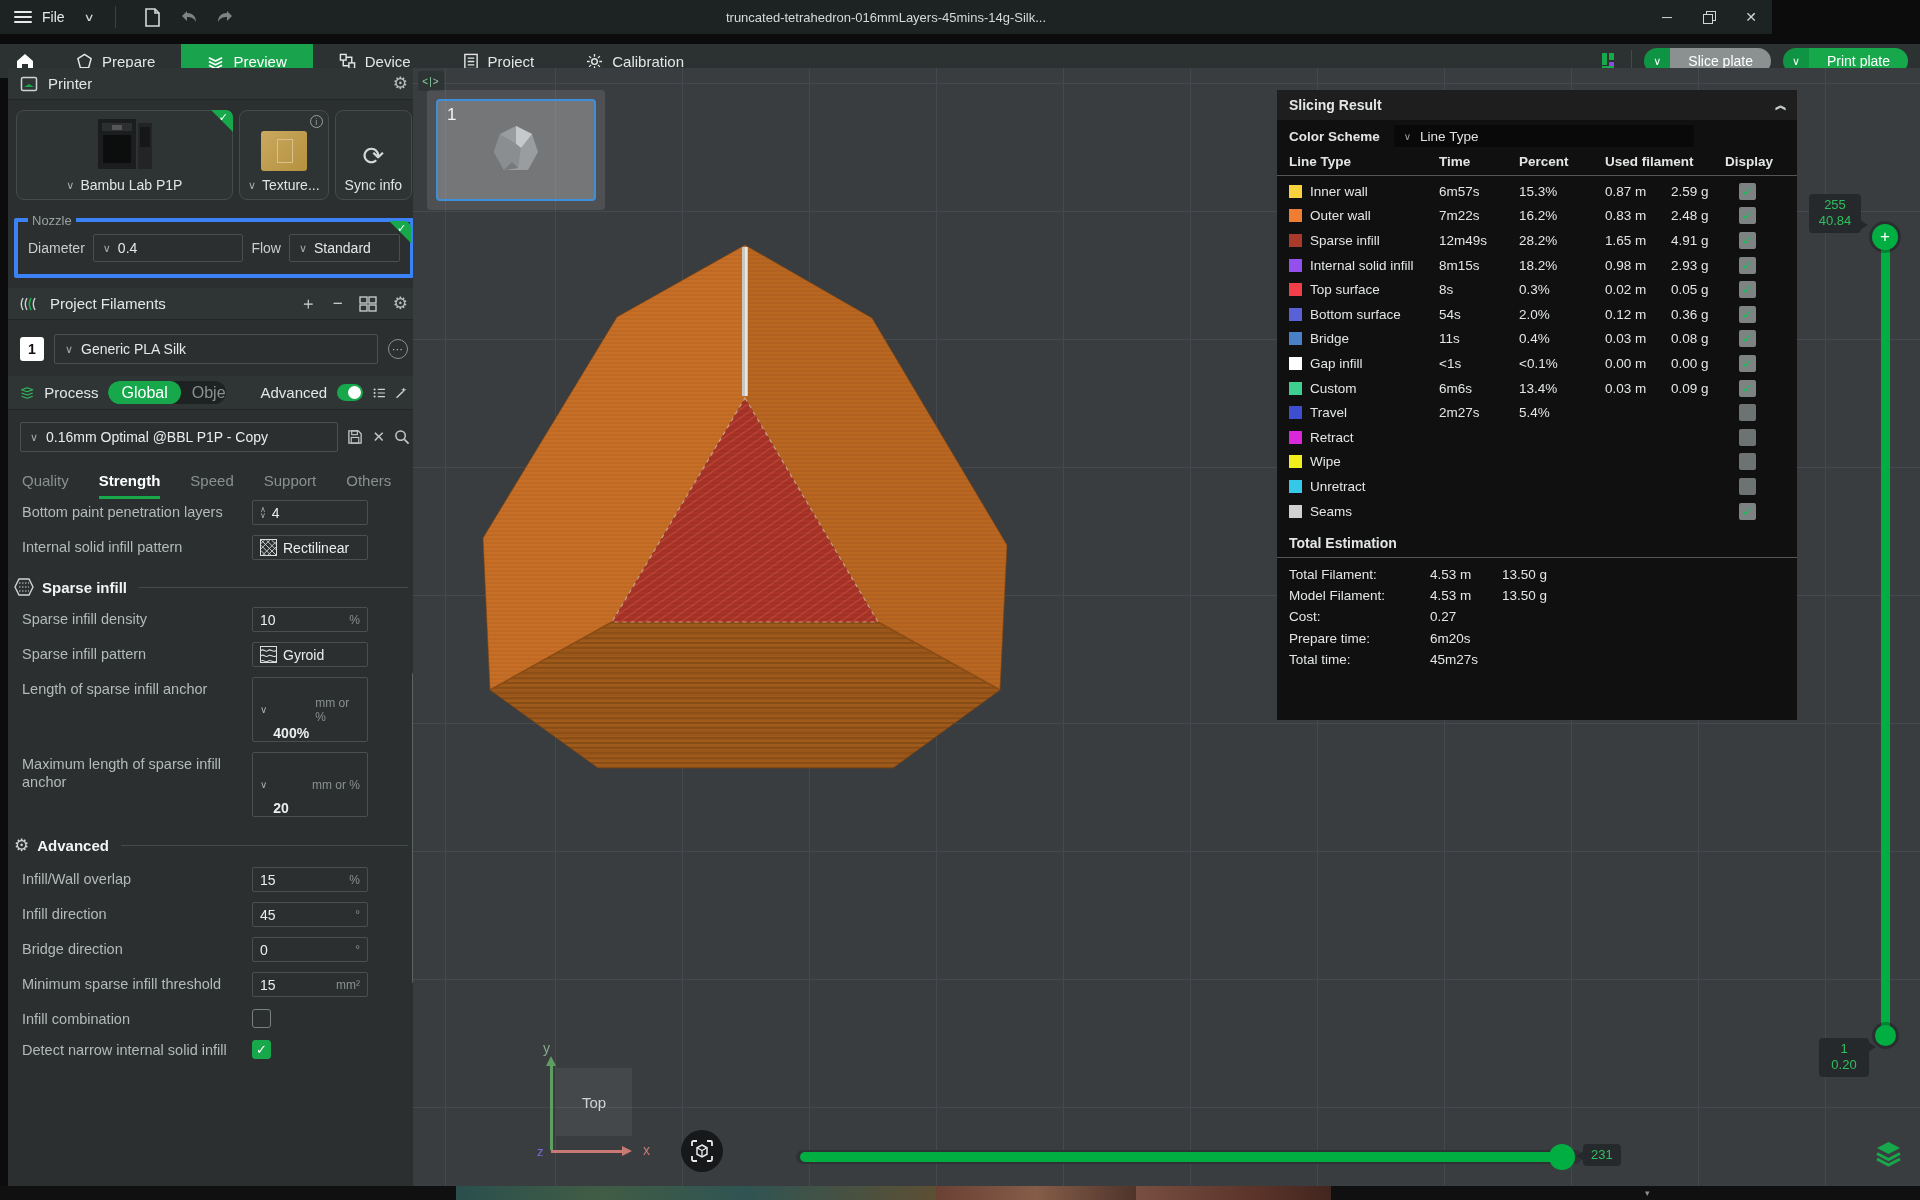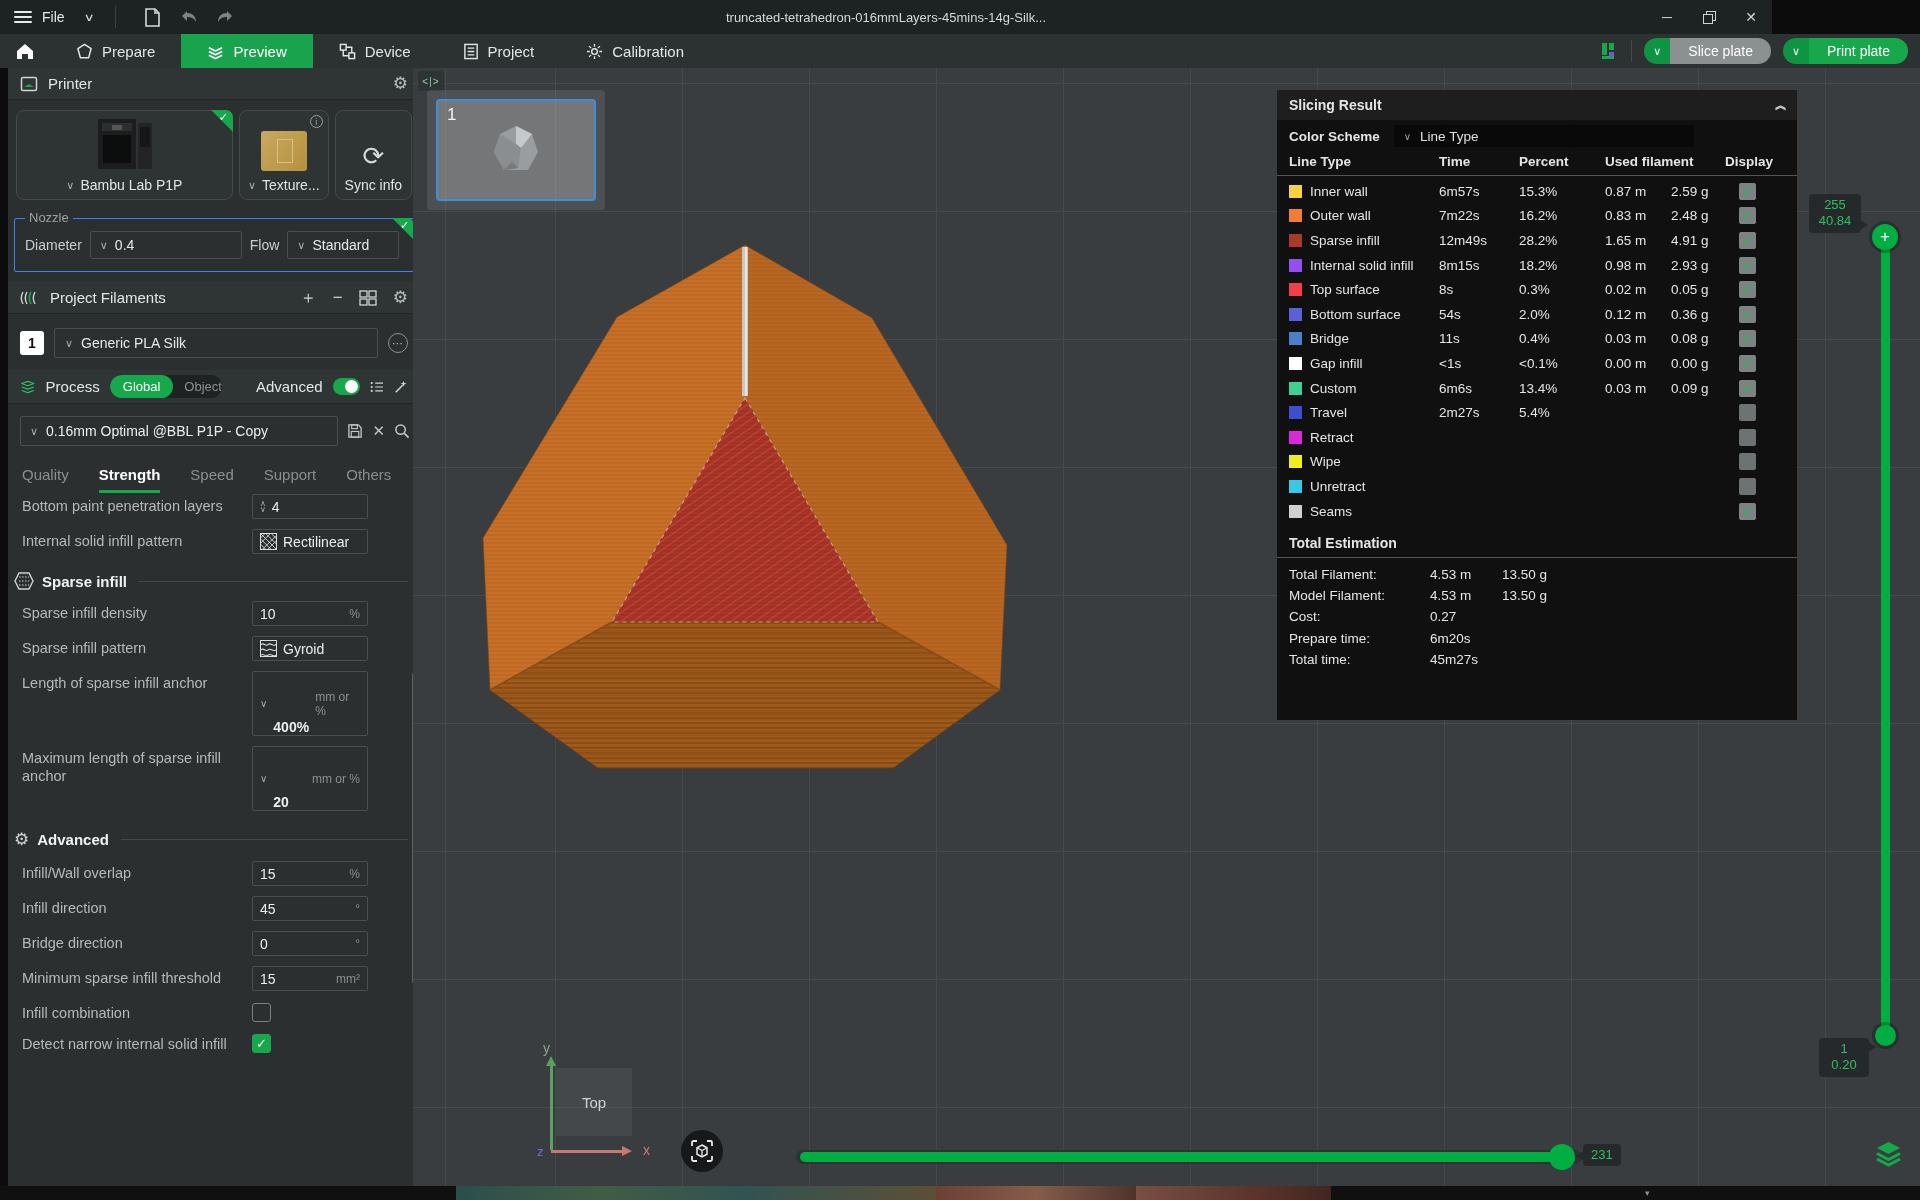--- a/index.html
+++ b/index.html
@@ -15,21 +15,21 @@
   .hamburger i { display:block; height:2px; background:#e8eaea; border-radius:1px; }
   .tb-file { font-size:14px; margin-left:4px; }
   .chev { font-size:11px; color:#cfd3d3; margin-left:14px; transform:scaleX(1.4); }
   .tb-sep { width:1px; height:22px; background:#3a4040; margin:0 16px; }
   .tb-icon { width:30px; height:24px; display:flex; align-items:center; justify-content:center; color:#b9bdbd; }
   .tb-title { position:absolute; left:0; right:0; text-align:center; font-size:13px; color:#d6d9d9; pointer-events:none; }
   .tb-win { position:absolute; right:0; top:0; height:34px; display:flex; }
   .winbtn { width:42px; height:34px; display:flex; align-items:center; justify-content:center; color:#cfd3d3; font-size:14px; }
 
   
-  .tabbar { position:absolute; left:0; top:34px; width:1920px; height:34px; background:#2c3131;
+  .tabbar { position:absolute; left:0; top:44px; width:1920px; height:34px; background:#2c3131;
     display:flex; align-items:stretch; color:#e4e6e6; }
   .home-tab { width:50px; display:flex; align-items:center; justify-content:center; }
   .tab { display:flex; align-items:center; gap:9px; padding:0 26px; font-size:15px; }
   .tab.active { background:#1aa34d; color:#fff; }
   .tab svg { display:block; }
   .tabbar-right { position:absolute; right:12px; top:0; height:34px; display:flex; align-items:center; gap:12px; }
   .plate-set-icon { width:20px; height:20px; position:relative; }
   .tbr-sep { width:1px; height:22px; background:#454b4b; }
   .splitbtn { display:flex; height:26px; border-radius:13px; overflow:hidden; font-size:14px; }
   .splitbtn .dd { width:26px; display:flex; align-items:center; justify-content:center; background:#0f9444; color:#fff; font-size:11px; }
@@ -52,35 +52,35 @@
   .corner-check { position:absolute; right:-1px; top:-1px; width:0; height:0;
     border-top:22px solid #17a84b; border-left:22px solid transparent; border-top-right-radius:7px; }
   .corner-check i { position:absolute; left:-14px; top:-21px; color:#fff; font-size:11px; font-style:normal; }
   .info-i { position:absolute; right:5px; top:4px; width:13px; height:13px; border:1px solid #9aa0a0;
     border-radius:50%; color:#9aa0a0; font-size:9px; display:flex; align-items:center; justify-content:center; }
   .printer-img { width:72px; height:56px; position:relative; margin-bottom:4px; }
   .plate-img { width:46px; height:40px; background:linear-gradient(135deg,#c9a960,#b5913e);
     border-radius:3px; margin-bottom:6px; position:relative; }
   .plate-img:after { content:""; position:absolute; left:16px; top:8px; width:14px; height:22px; border:1px solid #d9c189; }
   .sync-circ { font-size:26px; color:#d6d9d9; line-height:1; margin-bottom:8px; }
-  .nozzle { margin:10px 6px 0 6px; border:1px solid #3b82f6; border-radius:2px; position:relative;
+  .nozzle { margin:10px 6px 0 6px; border:4px solid #3b82f6; border-radius:2px; position:relative;
     padding:12px 10px 12px 10px; display:flex; align-items:center; gap:8px; }
   .nozzle .legend { position:absolute; left:10px; top:-9px; background:#2b2f2f; padding:0 4px; color:#9aa0a0; font-size:13px; }
   .fbox { border:1px solid #4a4f4f; border-radius:2px; height:28px; display:flex; align-items:center; gap:7px; padding:0 9px; color:#e6e8e8; }
   .fbox .dd { color:#a8acac; font-size:11px; }
   .nz-d { width:152px; } .nz-f { width:112px; }
   .fil-head-icons { display:flex; align-items:center; gap:16px; font-size:17px; color:#cfd3d3; }
   .fil-row { display:flex; align-items:center; gap:10px; padding:14px 12px 12px 12px; }
   .fil-num { width:24px; height:24px; background:#fff; color:#111; font-weight:bold; display:flex;
     align-items:center; justify-content:center; border-radius:3px; font-size:14px; }
   .fil-dd { flex:1; border:1px solid #4a4f4f; border-radius:2px; height:30px; display:flex; align-items:center; gap:8px; padding:0 10px; color:#e6e8e8; }
   .fil-more { width:20px; height:20px; border:1px solid #8a8f8f; border-radius:50%; color:#b9bdbd;
     display:flex; align-items:center; justify-content:center; font-size:11px; letter-spacing:1px; }
   .proc-head { height:34px; }
-  .pill { background:#1e2222; border-radius:12px; display:flex; height:23px; font-size:13px; overflow:hidden; }
+  .pill { background:#1e2222; border-radius:12px; display:flex; height:23px; font-size:16px; overflow:hidden; }
   .pill .on { background:#17a84b; color:#fff; padding:0 13px; display:flex; align-items:center; border-radius:12px; }
   .pill .off { color:#8a8f8f; padding:0 11px; display:flex; align-items:center; }
   .adv-lbl { color:#e4e6e6; margin-left:14px; }
   .toggle { width:32px; height:17px; background:#17a84b; border-radius:9px; position:relative; }
   .toggle:after { content:""; position:absolute; right:2px; top:2px; width:13px; height:13px; background:#fff; border-radius:50%; }
   .preset-row { display:flex; align-items:center; gap:9px; padding:12px 10px 10px 12px; }
   .preset-dd { flex:1; border:1px solid #4a4f4f; border-radius:2px; height:30px; display:flex; align-items:center; gap:8px; padding:0 9px; color:#eceeee; font-size:14px; white-space:nowrap; }
   .mini-ic { color:#c3c7c7; font-size:15px; }
   .ptabs { display:flex; gap:30px; padding:10px 14px 0 14px; font-size:15px; color:#8a8f8f; }
   .ptab { padding-bottom:7px; }

